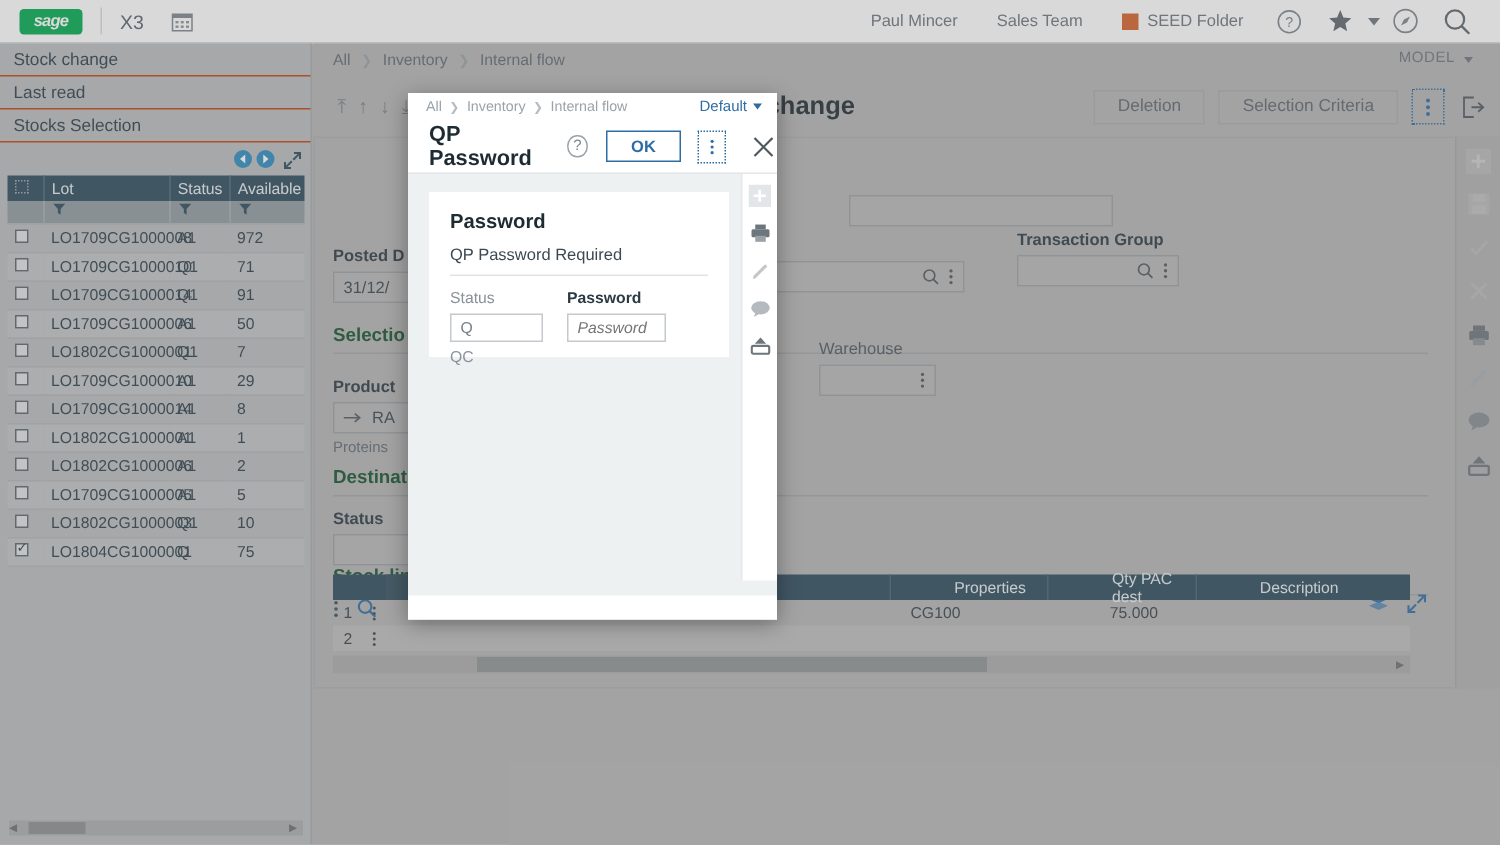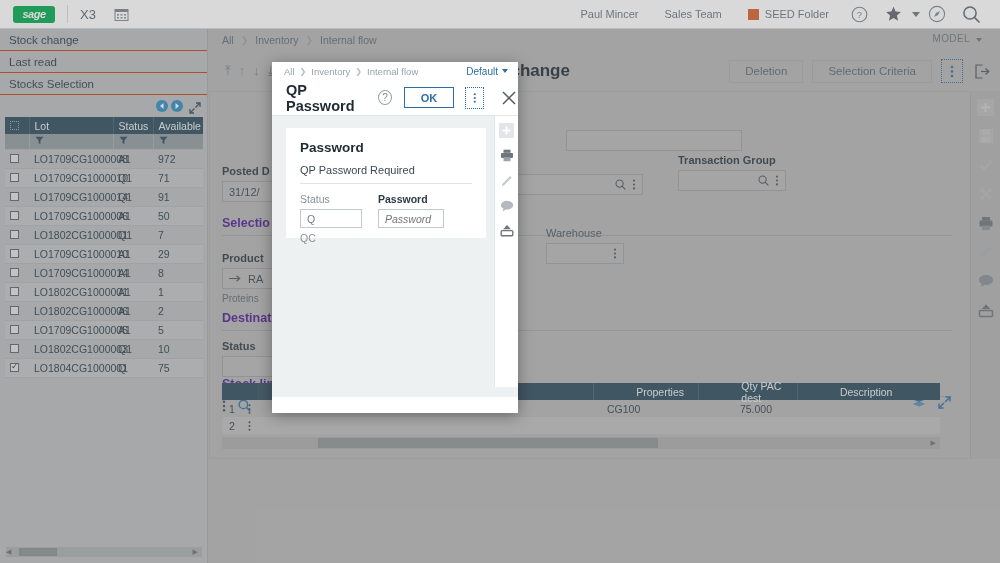--- a/index.html
+++ b/index.html
@@ -143,21 +143,21 @@
     position: absolute; left: 0; top: 62px; width: 760px; height: 368px;
     background: #b5b5b5; border: 1px solid #a9adb0; border-right: none;
   }
   .fld-label { font-size: 11px; color: #2c3a44; font-weight: bold; }
   .fld-label.norm { font-weight: normal; color: #4c565e; }
   .req-star { color: #d4622a; font-size: 10px; }
   .inputbox {
     border: 1px solid #9ba0a4; background: #b8b8b8; height: 21px;
     display: flex; align-items: center; font-size: 11px; color: #394650; padding: 0 6px;
   }
-  .sect-title { font-size: 12.5px; font-weight: bold; color: #4c1d95; }
+  .sect-title { font-size: 12.5px; font-weight: bold; color: #14532d; }
   .sect-rule { height: 1px; background: #9fa4a8; }
   .subnote { font-size: 10px; color: #606a72; }
 
   .rightrail {
     position: absolute; right: 0; top: 62px; width: 30px; height: 368px;
     background: #b0b0b0; border-left: 1px solid #a2a6a9;
     display: flex; flex-direction: column; align-items: center; padding-top: 6px; gap: 9px;
   }
   .rail-ico { width: 20px; height: 20px; display: flex; align-items: center; justify-content: center; }
   .rail-ico.dim { opacity: 0.38; }

